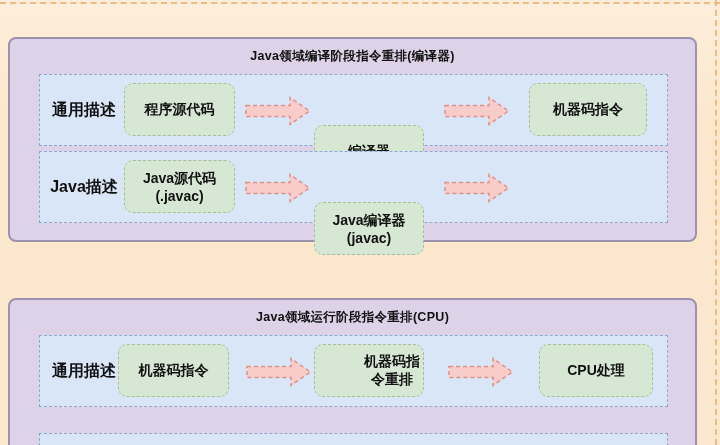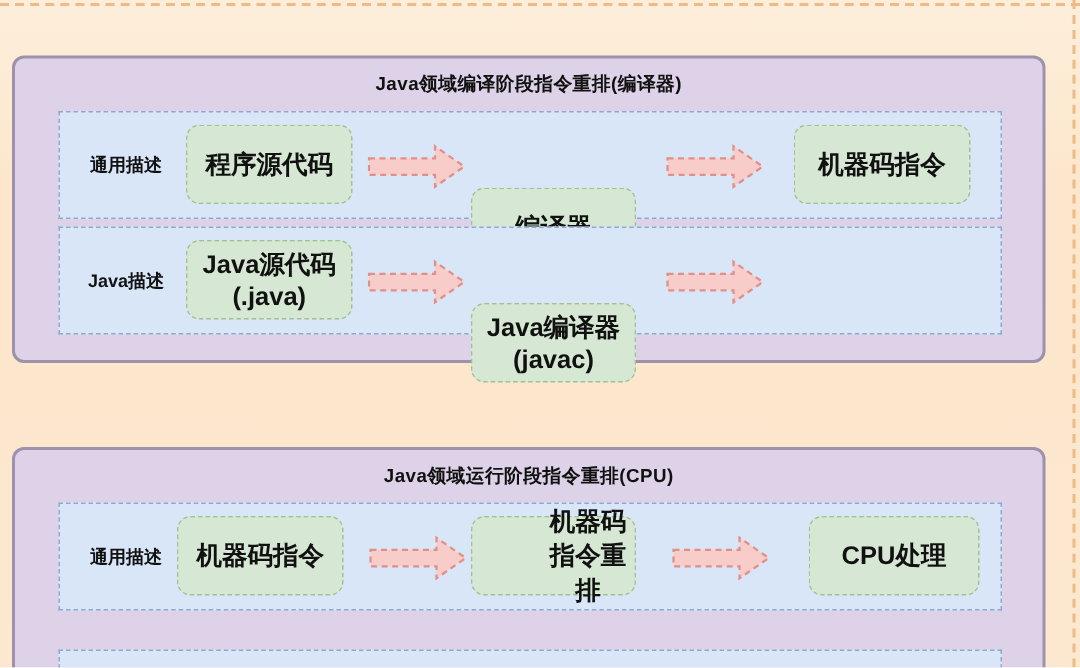--- a/index.html
+++ b/index.html
@@ -29,28 +29,28 @@
     background:#d9e6f8;border:1.5px dashed #8fa8cf;box-sizing:border-box;
   }
   .row-a1{top:35px;}
   .row-a2{top:112px;}
   .row-b1{top:35px;}
   .row-b2{top:133px;height:62px;}
 
   .lbl{
     position:absolute;left:0;top:0;width:88px;height:100%;
     display:flex;align-items:center;justify-content:center;
-    font-size:12px;font-weight:600;
+    font-size:16px;font-weight:600;
   }
   .node{
     position:absolute;top:8px;height:53px;
     background:#d6e8d3;border:1.5px dashed #a2bf98;border-radius:9px;
     box-sizing:border-box;
     display:flex;align-items:center;justify-content:center;
-    font-size:17px;font-weight:600;text-align:center;padding:0 2px;
+    font-size:14px;font-weight:600;text-align:center;padding:0 2px;
   }
   .n-c1{left:84px;width:111px;}
   .n-c2{left:274px;width:110px;margin-top:42px;}
   .n-c3{left:489px;width:118px;}
   .n-d1{left:78px;width:111px;}
   .n-d2{left:274px;width:110px;padding-left:48px;}
   .n-d3{left:499px;width:114px;}
 
   .arrow{position:absolute;top:20px;width:66px;height:32px;}
   .ar-p1{left:205px;}
@@ -76,21 +76,21 @@
       </svg>
       <div class="node n-c2">编译器</div>
       <svg class="arrow ar-p2" viewBox="0 0 66 32">
         <path d="M1 10.5 L45 10.5 L45 2.5 L64.5 16 L45 29.5 L45 21.5 L1 21.5 Z" fill="#f8cdc9" stroke="#e09088" stroke-width="1.5" stroke-dasharray="4 3"></path>
       </svg>
       <div class="node n-c3">机器码指令</div>
     </div>
 
     <div class="row row-a2">
       <div class="lbl">Java描述</div>
-      <div class="node n-c1">Java源代码(.java)</div>
+      <div class="node n-c1">Java源代码(.javac)</div>
       <svg class="arrow ar-p1" viewBox="0 0 66 32">
         <path d="M1 10.5 L45 10.5 L45 2.5 L64.5 16 L45 29.5 L45 21.5 L1 21.5 Z" fill="#f8cdc9" stroke="#e09088" stroke-width="1.5" stroke-dasharray="4 3"></path>
       </svg>
       <div class="node n-c2">Java编译器(javac)</div>
       <svg class="arrow ar-p2" viewBox="0 0 66 32">
         <path d="M1 10.5 L45 10.5 L45 2.5 L64.5 16 L45 29.5 L45 21.5 L1 21.5 Z" fill="#f8cdc9" stroke="#e09088" stroke-width="1.5" stroke-dasharray="4 3"></path>
       </svg>
     </div>
   </section>
 

